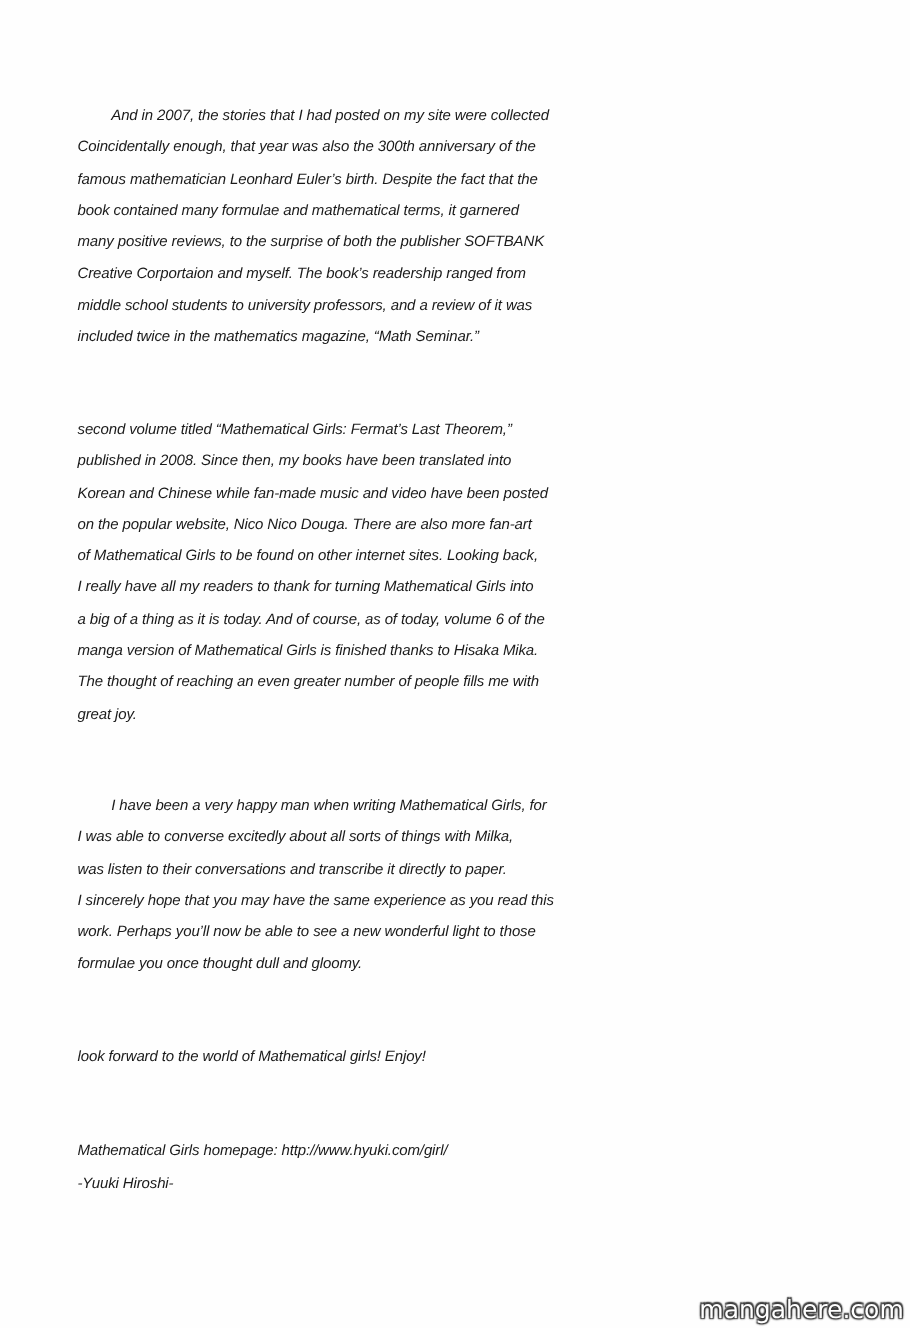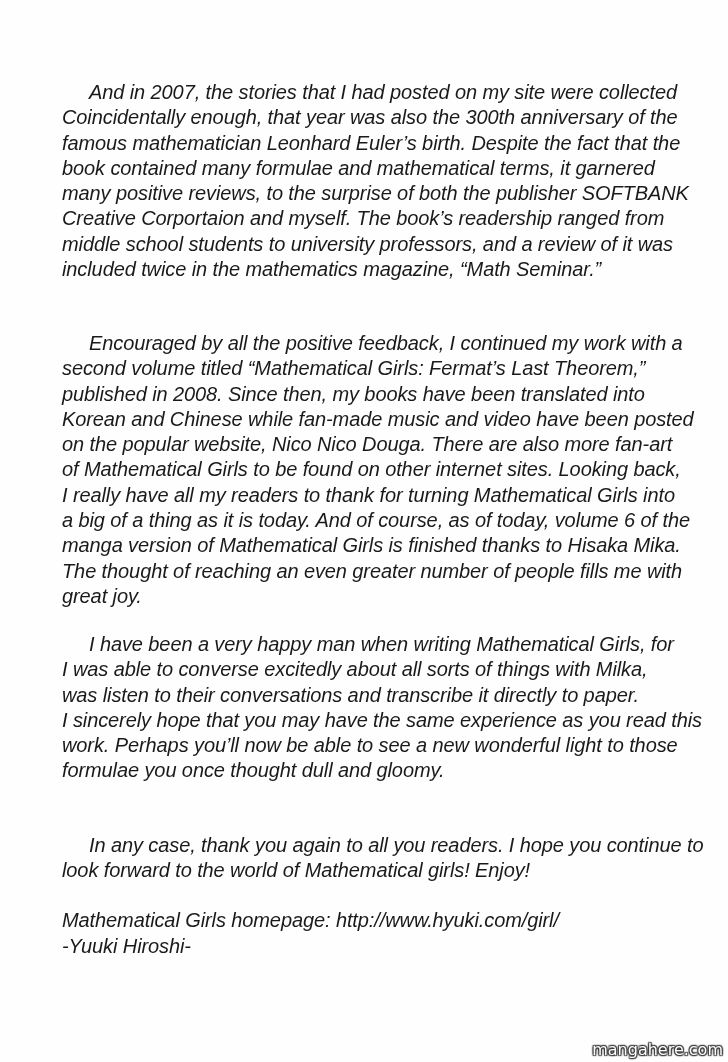--- a/index.html
+++ b/index.html
@@ -19,21 +19,21 @@
       position: absolute;
       left: 0; top: 0;
       width: 728px; height: 1062px;
       background: #fefefe;
     }
     .text-block {
       position: absolute;
       left: 62px;
       width: 640px;
       font-style: italic;
-      font-size: 20px;
+      font-size: 12px;
       line-height: 25.3px;
       letter-spacing: -0.1px;
     }
     .line {
       display: block;
       white-space: nowrap;
     }
     .indent {
       padding-left: 27px;
     }
@@ -52,21 +52,21 @@
       color: #d8d8d8;
       letter-spacing: 2px;
       white-space: nowrap;
       overflow: hidden;
     }
     .watermark {
       position: absolute;
       right: 5px;
       bottom: 3px;
       font-family: "DejaVu Sans", sans-serif;
-      font-size: 16px;
+      font-size: 20px;
       font-weight: normal;
       color: #ffffff;
       text-shadow:
         0 0 2px #333,
         0 0 2px #333,
         1px 1px 1px #444,
         -1px -1px 1px #444,
         1px -1px 1px #444,
         -1px 1px 1px #444;
       letter-spacing: 0px;
@@ -82,21 +82,20 @@
     <span class="line">Coincidentally enough, that year was also the 300th anniversary of the</span>
     <span class="line">famous mathematician Leonhard Euler’s birth. Despite the fact that the</span>
     <span class="line">book contained many formulae and mathematical terms, it garnered</span>
     <span class="line">many positive reviews, to the surprise of both the publisher SOFTBANK</span>
     <span class="line">Creative Corportaion and myself. The book’s readership ranged from</span>
     <span class="line">middle school students to university professors, and a review of it was</span>
     <span class="line">included twice in the mathematics magazine, “Math Seminar.”</span>
   </div>
 
   <div class="text-block" id="p2">
-    <span class="line indent">Encouraged by all the positive feedback, I continued my work with a</span>
     <span class="line">second volume titled “Mathematical Girls: Fermat’s Last Theorem,”</span>
     <span class="line">published in 2008. Since then, my books have been translated into</span>
     <span class="line">Korean and Chinese while fan-made music and video have been posted</span>
     <span class="line">on the popular website, Nico Nico Douga. There are also more fan-art</span>
     <span class="line">of Mathematical Girls to be found on other internet sites. Looking back,</span>
     <span class="line">I really have all my readers to thank for turning Mathematical Girls into</span>
     <span class="line">a big of a thing as it is today. And of course, as of today, volume 6 of the</span>
     <span class="line">manga version of Mathematical Girls is finished thanks to Hisaka Mika.</span>
     <span class="line">The thought of reaching an even greater number of people fills me with</span>
     <span class="line">great joy.</span>
@@ -105,21 +104,20 @@
   <div class="text-block" id="p3">
     <span class="line indent">I have been a very happy man when writing Mathematical Girls, for</span>
     <span class="line">I was able to converse excitedly about all sorts of things with Milka,</span>
     <span class="line">was listen to their conversations and transcribe it directly to paper.</span>
     <span class="line">I sincerely hope that you may have the same experience as you read this</span>
     <span class="line">work. Perhaps you’ll now be able to see a new wonderful light to those</span>
     <span class="line">formulae you once thought dull and gloomy.</span>
   </div>
 
   <div class="text-block" id="p4">
-    <span class="line indent">In any case, thank you again to all you readers. I hope you continue to</span>
     <span class="line">look forward to the world of Mathematical girls! Enjoy!</span>
   </div>
 
   <div class="text-block" id="footer">
     <span class="line" style="visibility:hidden">&nbsp;</span>
     <span class="line" style="margin-top:0px">Mathematical Girls homepage: http://www.hyuki.com/girl/</span>
     <span class="line">-Yuuki Hiroshi-</span>
   </div>
 
   <div class="faint-line"></div>

